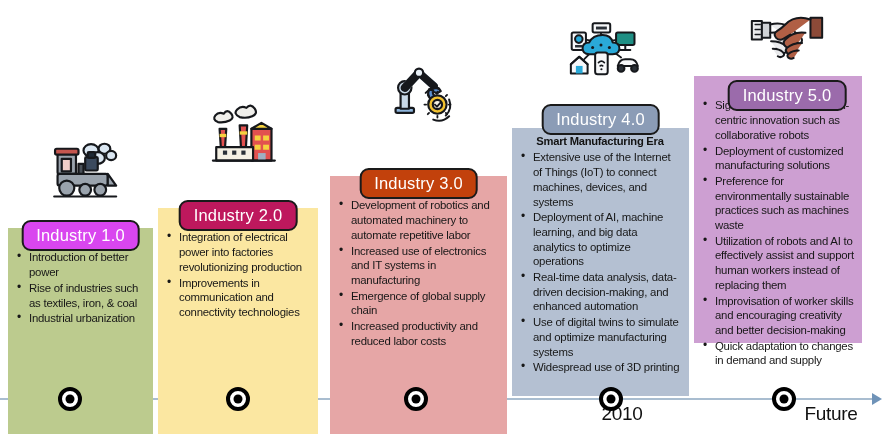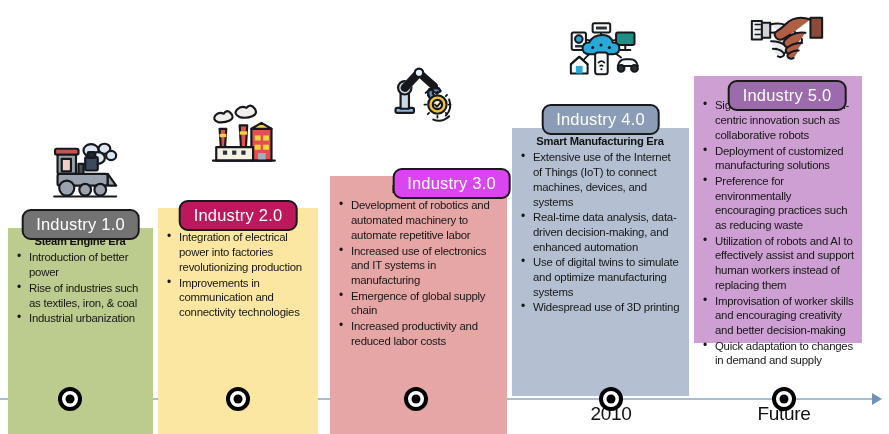--- a/index.html
+++ b/index.html
@@ -102,36 +102,37 @@
     width:9px;height:9px;border-radius:50%;
     background:#000000;
   }
   .year{
     position:absolute;
     transform:translateX(-50%);
     font-size:19px;
     color:#111111;
     white-space:nowrap;
     letter-spacing:-.3px;
+    margin-left:11px;
   }
 
   
   #era1{left:8px;top:128px;width:145px;}
   #era1 .panel{top:100px;width:145px;height:288px;background:#bccb8e;}
-  #era1 .badge{top:81px;background:#737373;}
+  #era1 .badge{top:92px;background:#d946ef;}
   #era1 .icon-wrap{top:4px;}
 
   #era2{left:158px;top:88px;width:160px;}
   #era2 .panel{top:120px;width:160px;height:268px;background:#fbe7a1;}
   #era2 .badge{top:112px;background:#be185d;}
   #era2 .icon-wrap{top:14px;}
 
   #era3{left:330px;top:48px;width:177px;}
   #era3 .panel{top:128px;width:177px;height:260px;background:#e6a6a6;}
-  #era3 .badge{top:120px;background:#d946ef;margin-left:33px;}
+  #era3 .badge{top:120px;background:#c2410c;}
   #era3 .icon-wrap{top:8px;}
 
   #era4{left:512px;top:8px;width:177px;}
   #era4 .panel{top:120px;width:177px;height:268px;background:#b4c0d2;}
   #era4 .badge{top:96px;background:#8b9cb6;}
   #era4 .icon-wrap{top:6px;}
 
   #era5{left:694px;top:0px;width:186px;}
   #era5 .panel{top:76px;width:168px;height:267px;background:#cd9fd2;}
   #era5 .badge{top:80px;background:#9b6bab;}
@@ -282,20 +283,21 @@
           <path d="M47 58 q3.5 -3.5 7 0 M49 62 q1.5 -1.5 3 0" stroke-width="2"></path>
           <circle cx="50.5" cy="66" r="1.3" fill="#16181c" stroke="none"></circle>
         </g>
       </svg>
     </div>
     <div class="badge">Industry 4.0</div>
     <div class="panel">
       <div class="panel-title">Smart Manufacturing Era</div>
       <ul class="bullets">
         <li>Extensive use of the Internet of Things (IoT) to connect machines, devices, and systems</li>
+        <li>Deployment of AI, machine learning, and big data analytics to optimize operations</li>
         <li>Real-time data analysis, data-driven decision-making, and enhanced automation</li>
         <li>Use of digital twins to simulate and optimize manufacturing systems</li>
         <li>Widespread use of 3D printing</li>
       </ul>
     </div>
   </div>
 
   <div class="era" id="era5">
     <div class="icon-wrap">
       <svg viewBox="0 0 100 86">
@@ -314,21 +316,21 @@
           <path d="M12 34 h6 M12 40 h6 M12 46 h6" stroke-width="1.8"></path>
         </g>
       </svg>
     </div>
     <div class="badge">Industry 5.0</div>
     <div class="panel">
       <div class="panel-title">Human-centric Era</div>
       <ul class="bullets">
         <li>Significant focus on human-centric innovation such as collaborative robots</li>
         <li>Deployment of customized manufacturing solutions</li>
-        <li>Preference for environmentally encouraging practices such as reducing waste</li>
+        <li>Preference for environmentally sustainable practices such as machines waste</li>
         <li>Utilization of robots and AI to effectively assist and support human workers instead of replacing them</li>
         <li>Improvisation of worker skills and encouraging creativity and better decision-making</li>
         <li>Quick adaptation to changes in demand and supply</li>
       </ul>
     </div>
   </div>
 
   <div class="axis-line"></div>
   <div class="axis-arrow"></div>
 
@@ -338,15 +340,15 @@
   <div class="marker" style="left:238px;top:387px;"></div>
   <div class="year" style="left:238px;top:403px;">1870</div>
 
   <div class="marker" style="left:416px;top:387px;"></div>
   <div class="year" style="left:416px;top:403px;">1969</div>
 
   <div class="marker" style="left:611px;top:387px;"></div>
   <div class="year" style="left:611px;top:403px;">2010</div>
 
   <div class="marker" style="left:784px;top:387px;"></div>
-  <div class="year" style="left:784px;top:403px;">Future</div>
+  <div class="year" style="left:820px;top:403px;">Future</div>
 
 </div>
 
 </body></html>

